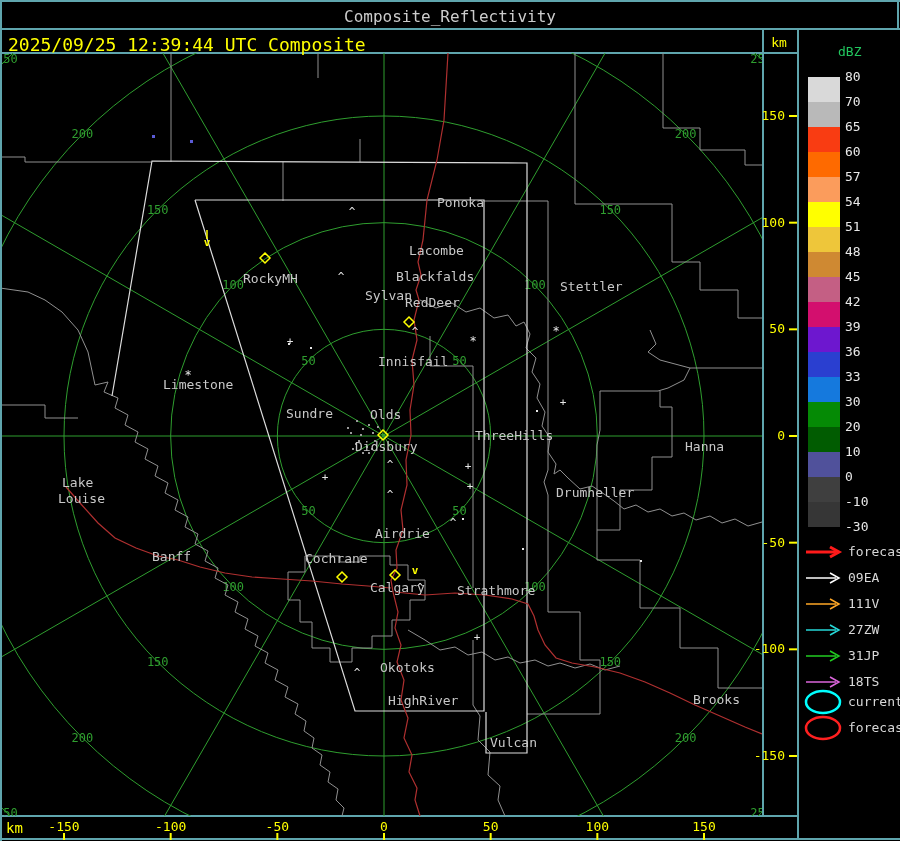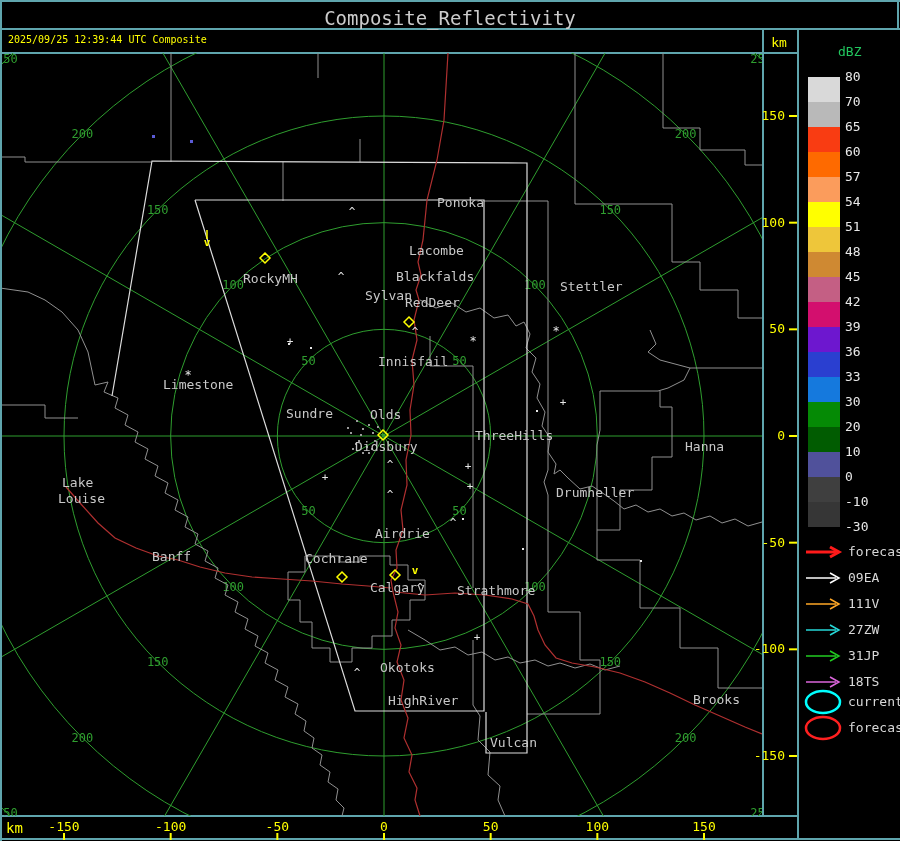--- a/index.html
+++ b/index.html
@@ -1,21 +1,21 @@
 <!DOCTYPE html>
 <html><head>
 <meta charset="utf-8">
 <style>
   html,body{margin:0;padding:0;background:#000;}
   #app{position:relative;width:900px;height:841px;background:#000;overflow:hidden;
        font-family:"DejaVu Sans Mono","Liberation Mono",monospace;}
   .teal{position:absolute;background:#5fa5ad;}
   .txt{position:absolute;white-space:pre;}
-  #title-bar{top:7px;left:0;width:900px;text-align:center;color:#cccccc;font-size:19px;}
-  #timestamp{top:34px;left:8px;color:#ffff00;font-size:10px;}
+  #title-bar{top:7px;left:0;width:900px;text-align:center;color:#cccccc;font-size:16px;}
+  #timestamp{top:34px;left:8px;color:#ffff00;font-size:18px;}
   #km-right{top:35px;left:760px;width:38px;text-align:center;color:#ffff00;font-size:13px;}
   #dbz-label{top:44px;left:838px;color:#22c55e;font-size:13px;}
   #km-bottom{top:820px;left:6px;color:#ffff00;font-size:14px;}
   svg text{font-family:"DejaVu Sans Mono","Liberation Mono",monospace;}
 </style>
 </head>
 <body>
 
 <div id="app">
 

